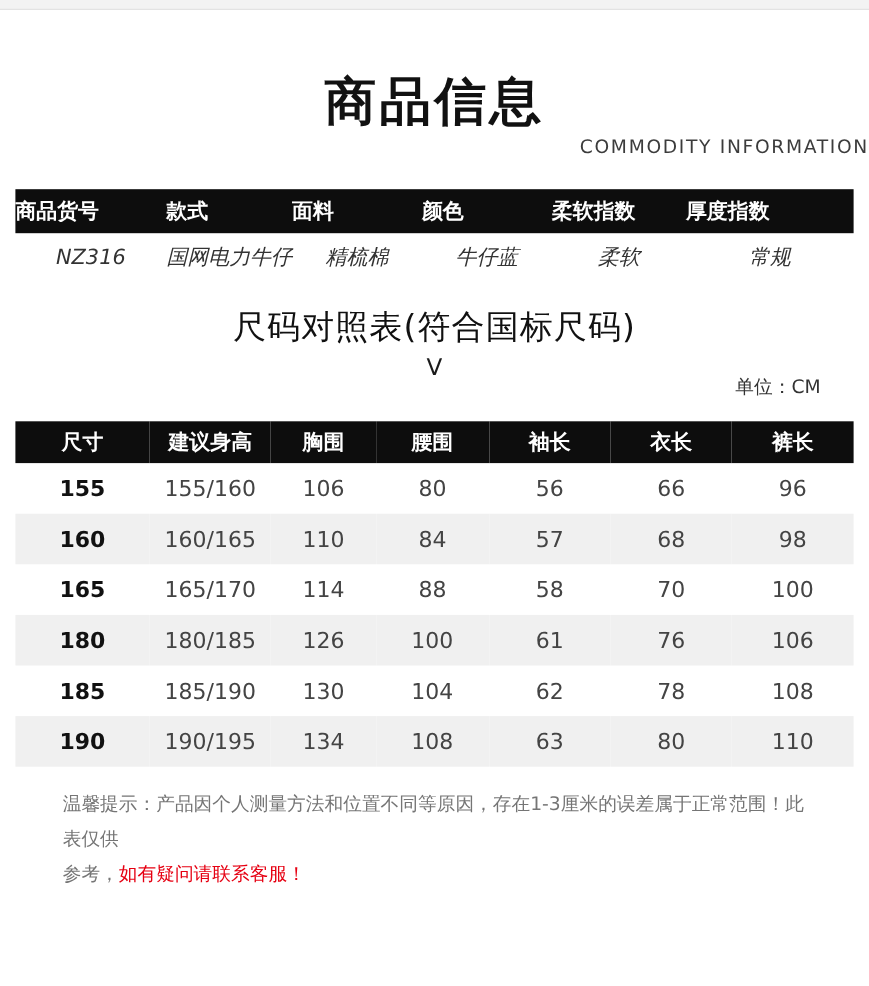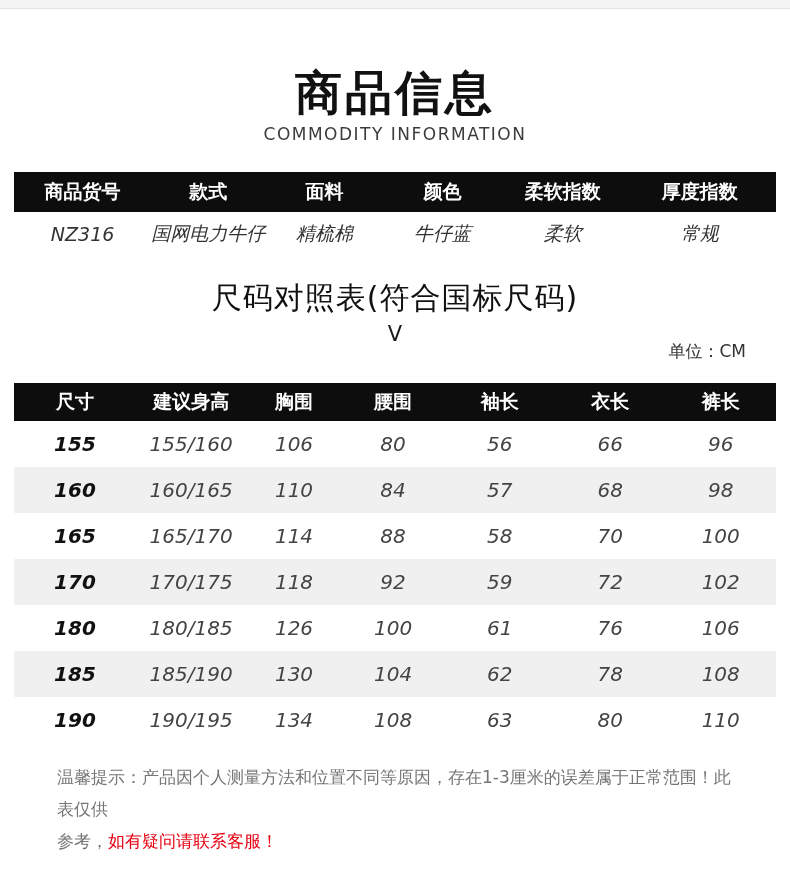--- a/index.html
+++ b/index.html
@@ -19,38 +19,37 @@
     margin-top: 58px;
     text-align: center;
     font-size: 47px;
     line-height: 52px;
     font-weight: bold;
     color: #111111;
     letter-spacing: 3px;
   }
   .subtitle {
     margin-top: 5px;
-    text-align: center;
+    text-align: right;
     font-size: 17px;
     color: #3c3c3c;
     letter-spacing: 1.5px;
   }
   
   .info-section { margin: 28px 14px 0 14px; }
   .info-header {
     display: flex;
     align-items: center;
     height: 40px;
     background: #0d0d0d;
   }
   .info-header .cell {
     color: #ffffff;
     font-size: 19px;
     font-weight: bold;
-    text-align: center;
   }
   .info-values {
     display: flex;
     align-items: center;
     height: 43px;
   }
   .info-values .cell {
     color: #333333;
     font-size: 19px;
     text-align: center;
@@ -105,21 +104,20 @@
     font-weight: bold;
     height: 38px;
     text-align: center;
   }
   table.size-table tbody td {
     height: 46px;
     text-align: center;
     font-size: 20px;
     color: #444444;
     font-weight: normal;
-    font-style: italic;
   }
   table.size-table tbody tr:nth-child(even) { background: #f0f0f0; }
   table.size-table tbody td.size-col {
     font-weight: bold;
     color: #111111;
     font-size: 20px;
   }
 
   .notice {
     margin: 18px 52px 0 57px;
@@ -207,29 +205,20 @@
       <tr>
         <td class="size-col">165</td>
         <td>165/170</td>
         <td>114</td>
         <td>88</td>
         <td>58</td>
         <td>70</td>
         <td>100</td>
       </tr>
       <tr>
-        <td class="size-col">170</td>
-        <td>170/175</td>
-        <td>118</td>
-        <td>92</td>
-        <td>59</td>
-        <td>72</td>
-        <td>102</td>
-      </tr>
-      <tr>
         <td class="size-col">180</td>
         <td>180/185</td>
         <td>126</td>
         <td>100</td>
         <td>61</td>
         <td>76</td>
         <td>106</td>
       </tr>
       <tr>
         <td class="size-col">185</td>

